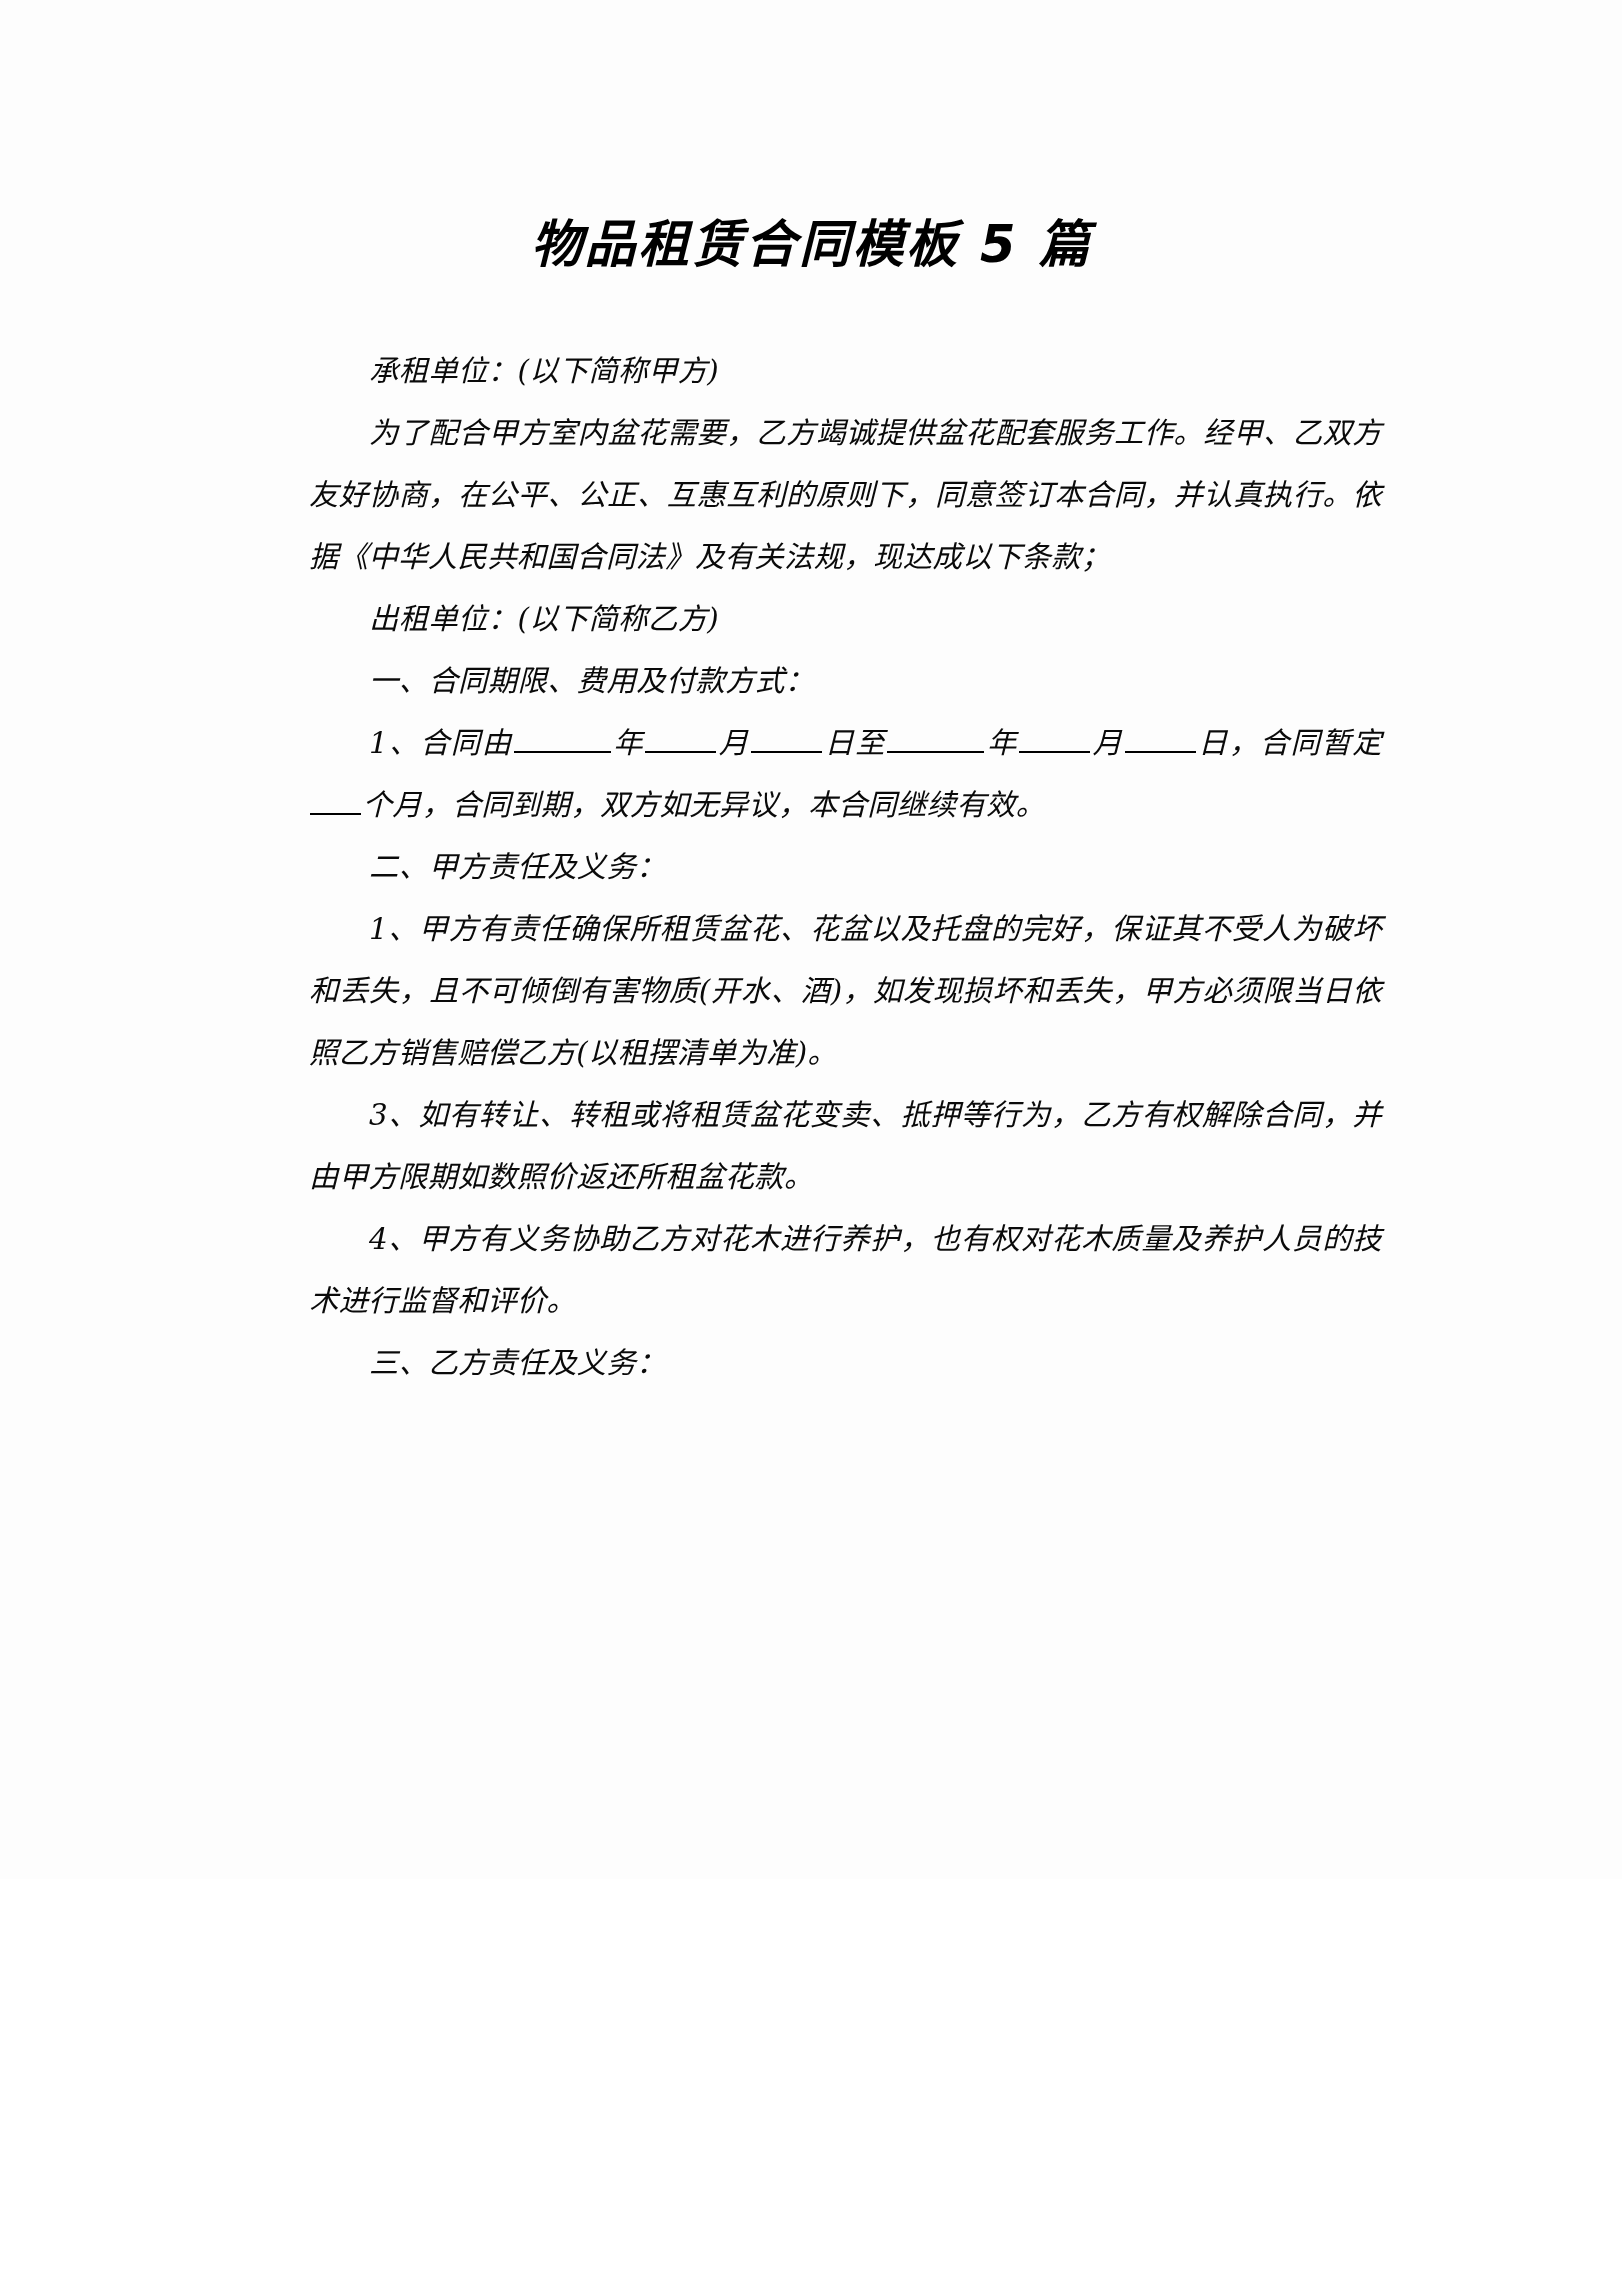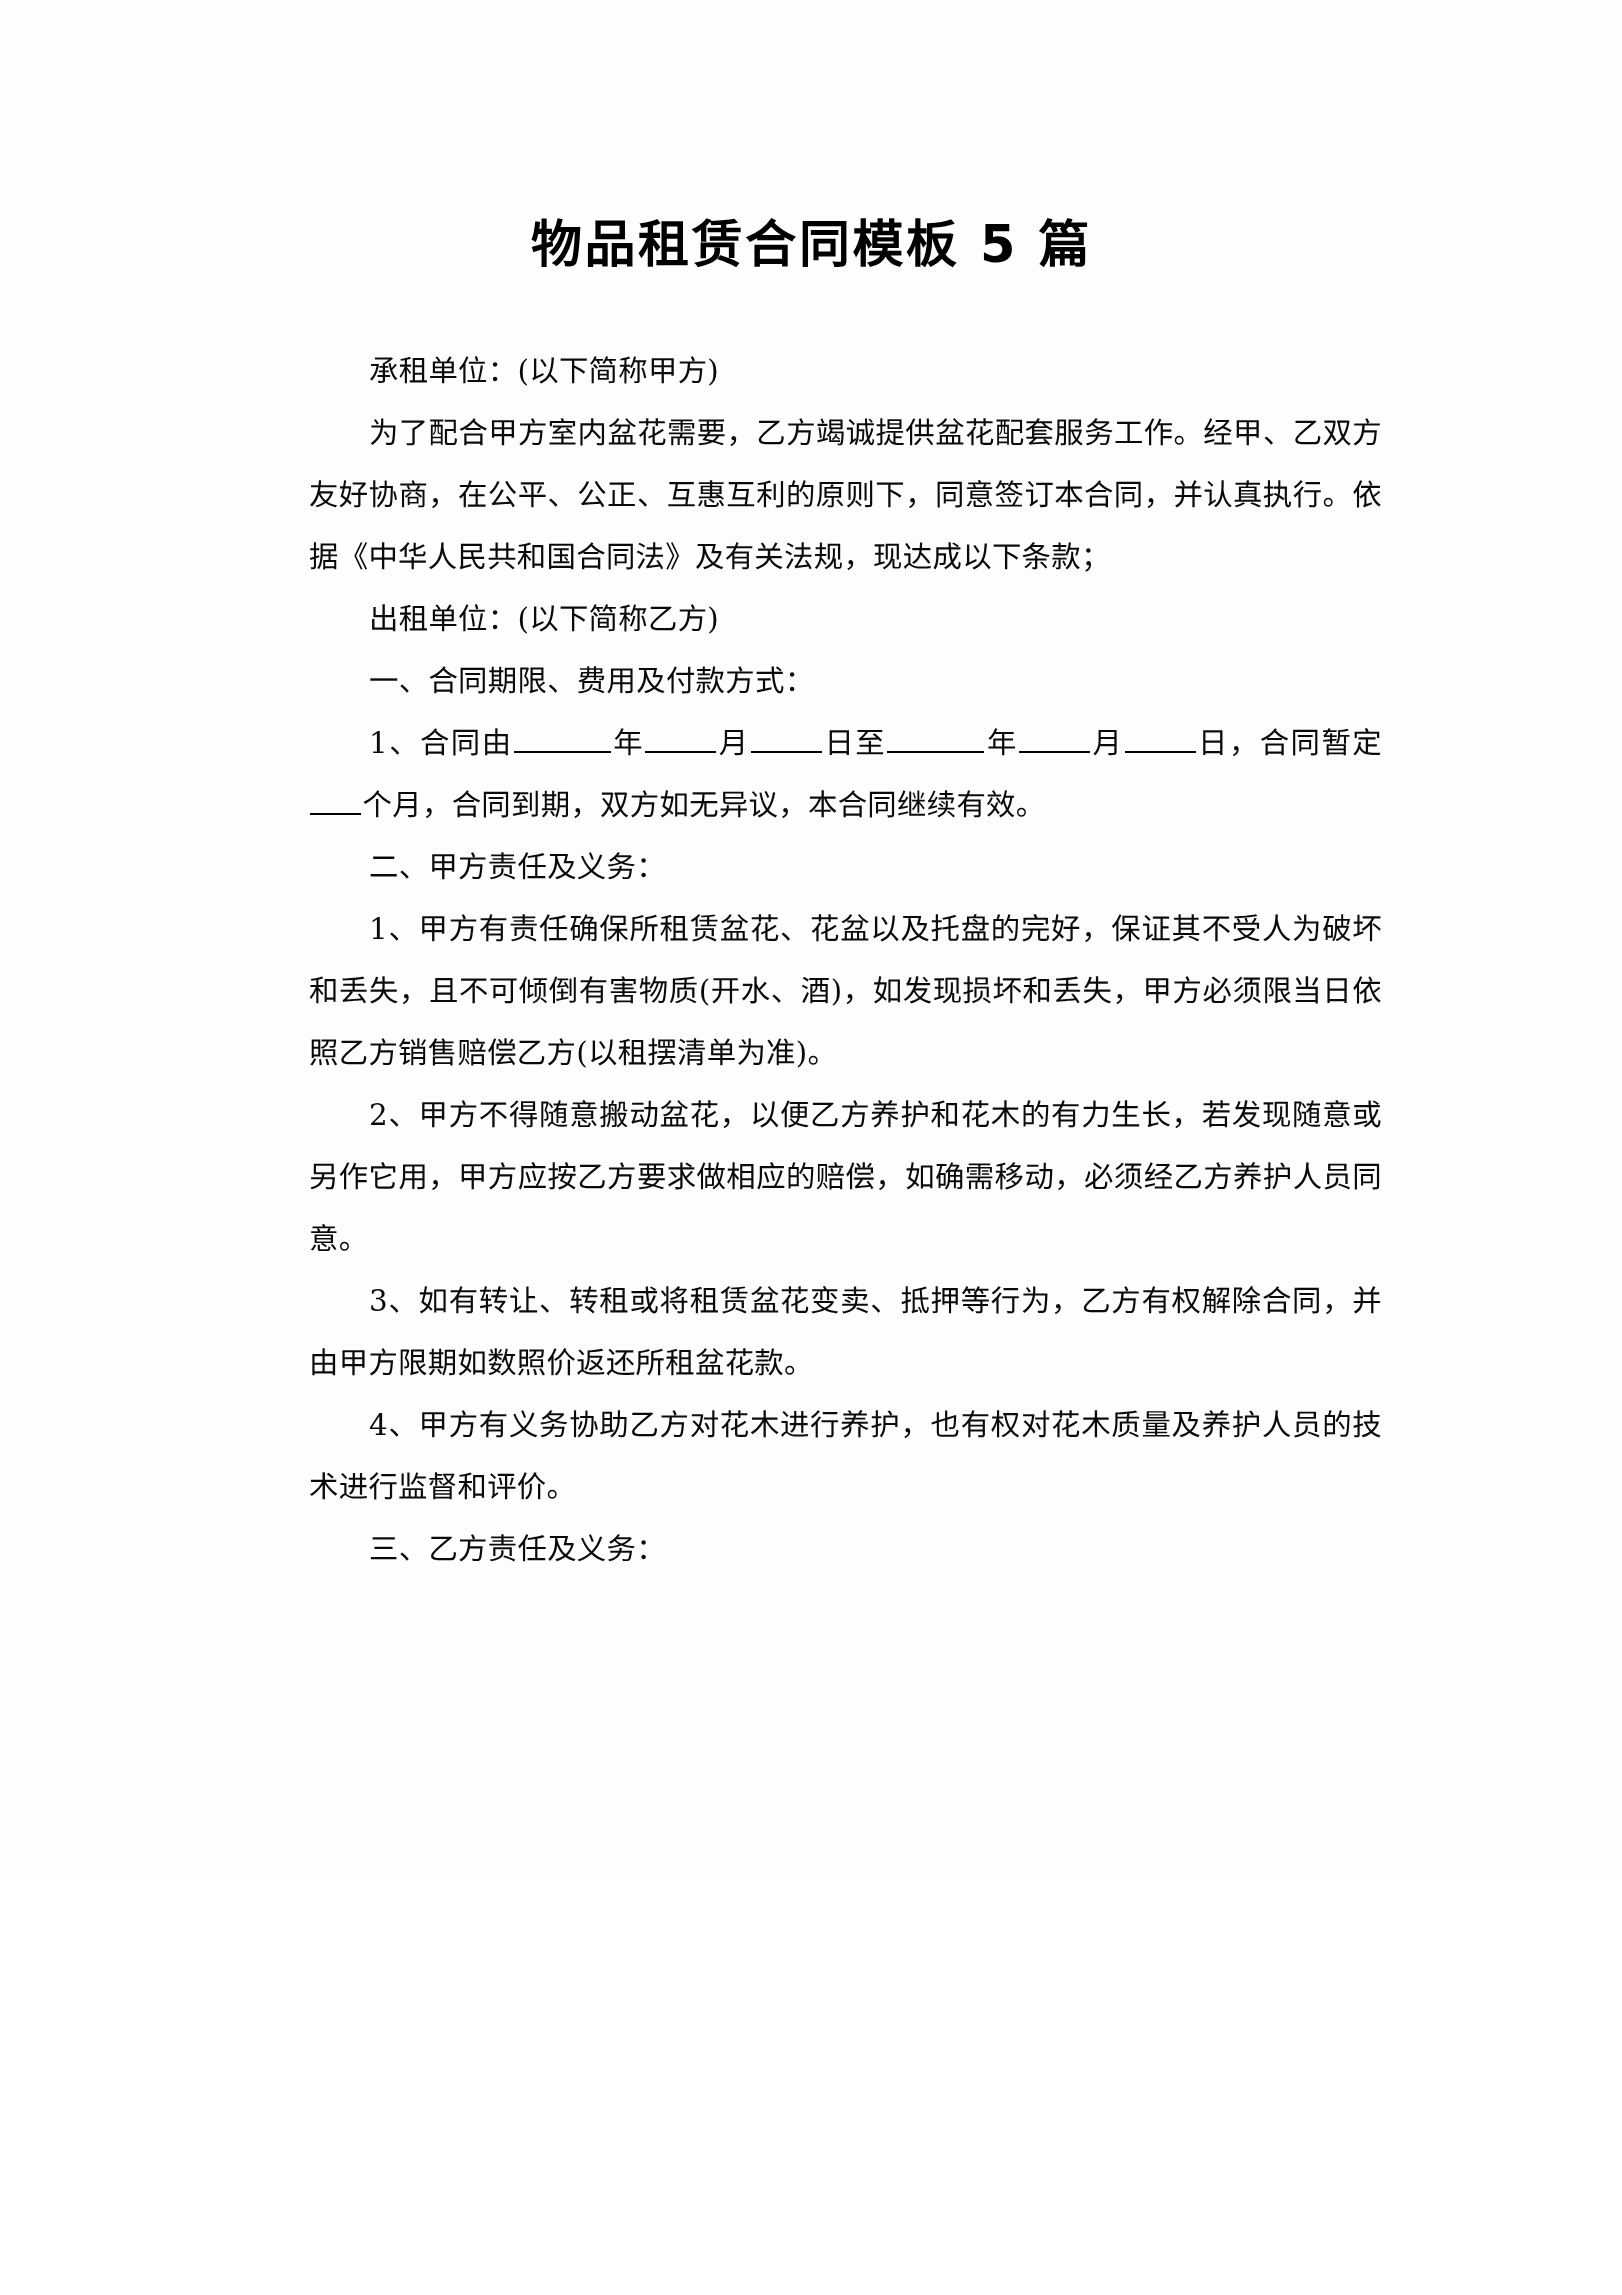--- a/index.html
+++ b/index.html
@@ -9,20 +9,21 @@
   }
   .page {
     position: relative;
     width: 1623px;
     height: 1879px;
     background: #fdfdfd;
     box-sizing: border-box;
     padding: 8px;
     overflow: hidden;
     font-family: "DejaVu Serif", "Liberation Serif", serif;
+    font-style: italic;
   }
   .doc-title {
     position: absolute;
     left: 0;
     right: 0;
     top: 180px;
     text-align: center;
     font-family: "DejaVu Sans", "Liberation Sans", sans-serif;
     font-weight: 700;
     font-size: 51px;
@@ -96,23 +97,20 @@
 
 
     <p class="para indent">
       <span>二、甲方责任及义务：</span>
     </p>
 
     <p class="para indent">
       <span>1、甲方有责任确保所租赁盆花、花盆以及托盘的完好，保证其不受人为破坏和丢失，且不可倾倒有害物质(开水、酒)，如发现损坏和丢失，甲方必须限当日依照乙方销售赔偿乙方(以租摆清单为准)。</span>
     </p>
 
-    <p class="para indent">
-      <span>2、甲方不得随意搬动盆花，以便乙方养护和花木的有力生长，若发现随意或另作它用，甲方应按乙方要求做相应的赔偿，如确需移动，必须经乙方养护人员同意。</span>
-    </p>
 
     <p class="para indent">
       <span>3、如有转让、转租或将租赁盆花变卖、抵押等行为，乙方有权解除合同，并由甲方限期如数照价返还所租盆花款。</span>
     </p>
 
     <p class="para indent">
       <span>4、甲方有义务协助乙方对花木进行养护，也有权对花木质量及养护人员的技术进行监督和评价。</span>
     </p>
 
 

